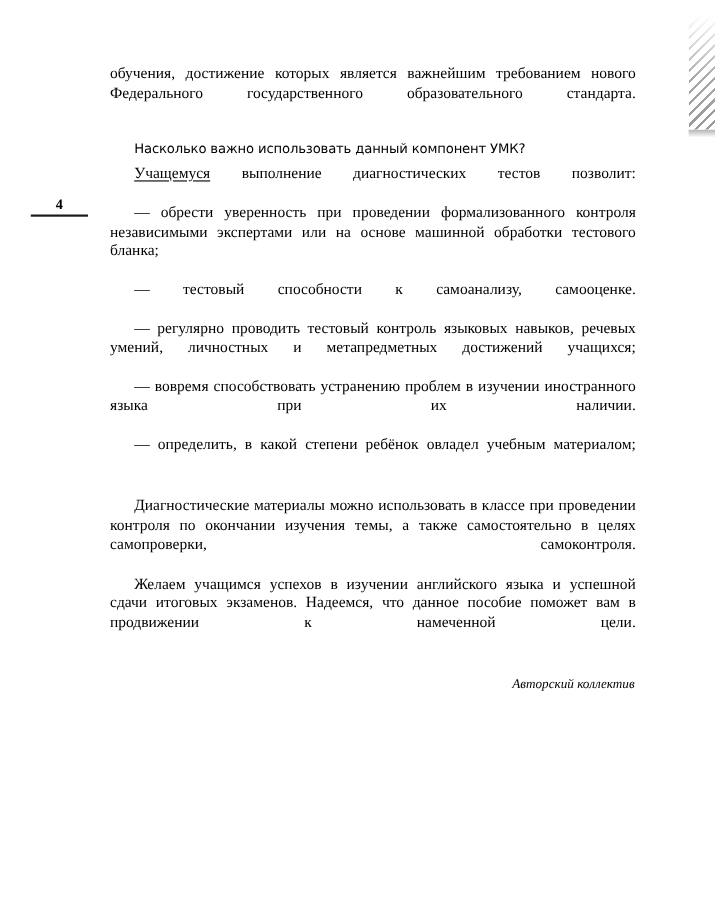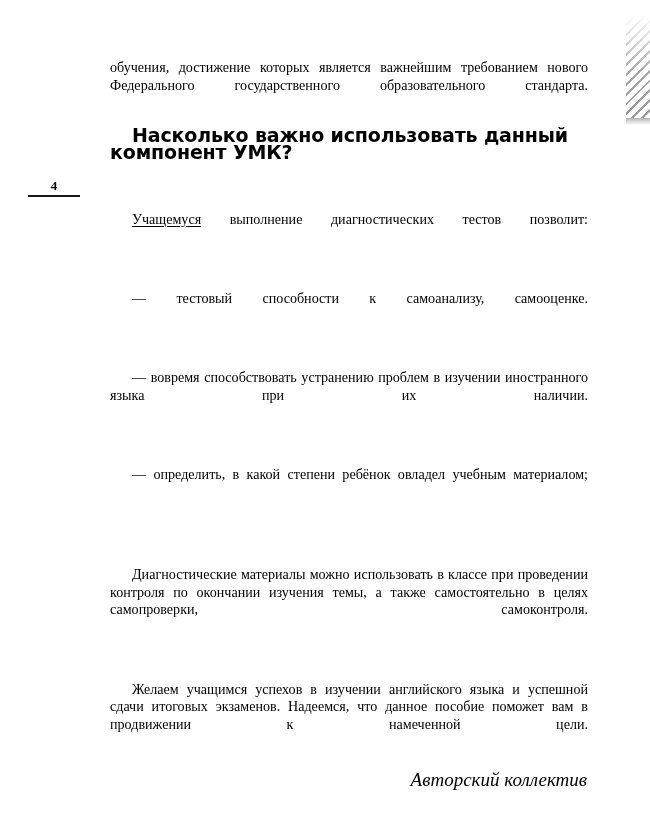--- a/index.html
+++ b/index.html
@@ -62,72 +62,71 @@
   .folio-rule {
     margin-top: 2px;
     width: 52px;
     height: 2px;
     background: #1a1a1a;
   }
 
   
   .page-body {
     position: absolute;
-    left: 110px;
+    left: 100px;
     top: 59px;
     width: 478px;
   }
 
   p.para {
     margin: 0;
     font-size: 14.1px;
     line-height: 17.6px;
     text-align: justify;
     text-justify: inter-word;
     hyphens: manual;
     -webkit-hyphens: manual;
   }
   p.para.indent {
     text-indent: 22px;
-    margin-top: 44px;
   }
   p.para.noindent {
     text-indent: 0;
   }
 
   
   p.para::after {
     content: "";
     display: inline-block;
     width: 100%;
   }
 
   h2.section-heading {
     margin: 0;
     font-family: "DejaVu Sans", "Liberation Sans", sans-serif;
-    font-weight: bold;
-    font-size: 19px;
+    font-weight: normal;
+    font-size: 12px;
     line-height: 17px;
     text-indent: 22px;
     letter-spacing: -0.15px;
     text-align: left;
   }
 
   .spacer-before-heading { height: 15px; }
   .spacer-after-heading  { height: 6px; }
 
   u.lead-word {
     text-decoration: underline;
     text-underline-offset: 2px;
   }
 
   .signature {
     margin: 0;
     margin-top: 20px;
-    font-size: 19px;
+    font-size: 12px;
     line-height: 17.6px;
     font-style: italic;
     text-align: right;
     padding-right: 1px;
   }
 </style>
 </head>
 <body>
 
 <div class="edge-tab"></div>
@@ -141,24 +140,26 @@
 <div class="page-body">
 
   <p class="para noindent">обучения, достижение которых является важнейшим требова­нием нового Федерального государственного образовательного стандарта.</p>
 
   <div class="spacer-before-heading"></div>
   <h2 class="section-heading">Насколько важно использовать данный компонент УМК?</h2>
   <div class="spacer-after-heading"></div>
 
   <p class="para indent"><u class="lead-word">Учащемуся</u><span> выполнение диагностических тестов позволит:</span></p>
 
+  <p class="para indent">— обрести уверенность при проведении формализованного контроля независимыми экспертами или на основе машинной обработки тестового бланка;</p>
 
   <p class="para indent">— тестовый способности к самоанализу, самооценке.</p>
 
 
+  <p class="para indent">— регулярно проводить тестовый контроль языковых на­выков, речевых умений, личностных и метапредметных до­стижений учащихся;</p>
 
 
 
   <p class="para indent">— вовремя способствовать устранению проблем в изучении иностранного языка при их наличии.</p>
 
   <p class="para indent">— определить, в какой степени ребёнок овладел учебным материалом;</p>
 
   <div class="spacer-before-heading"></div>
   <div class="spacer-after-heading"></div>
 

